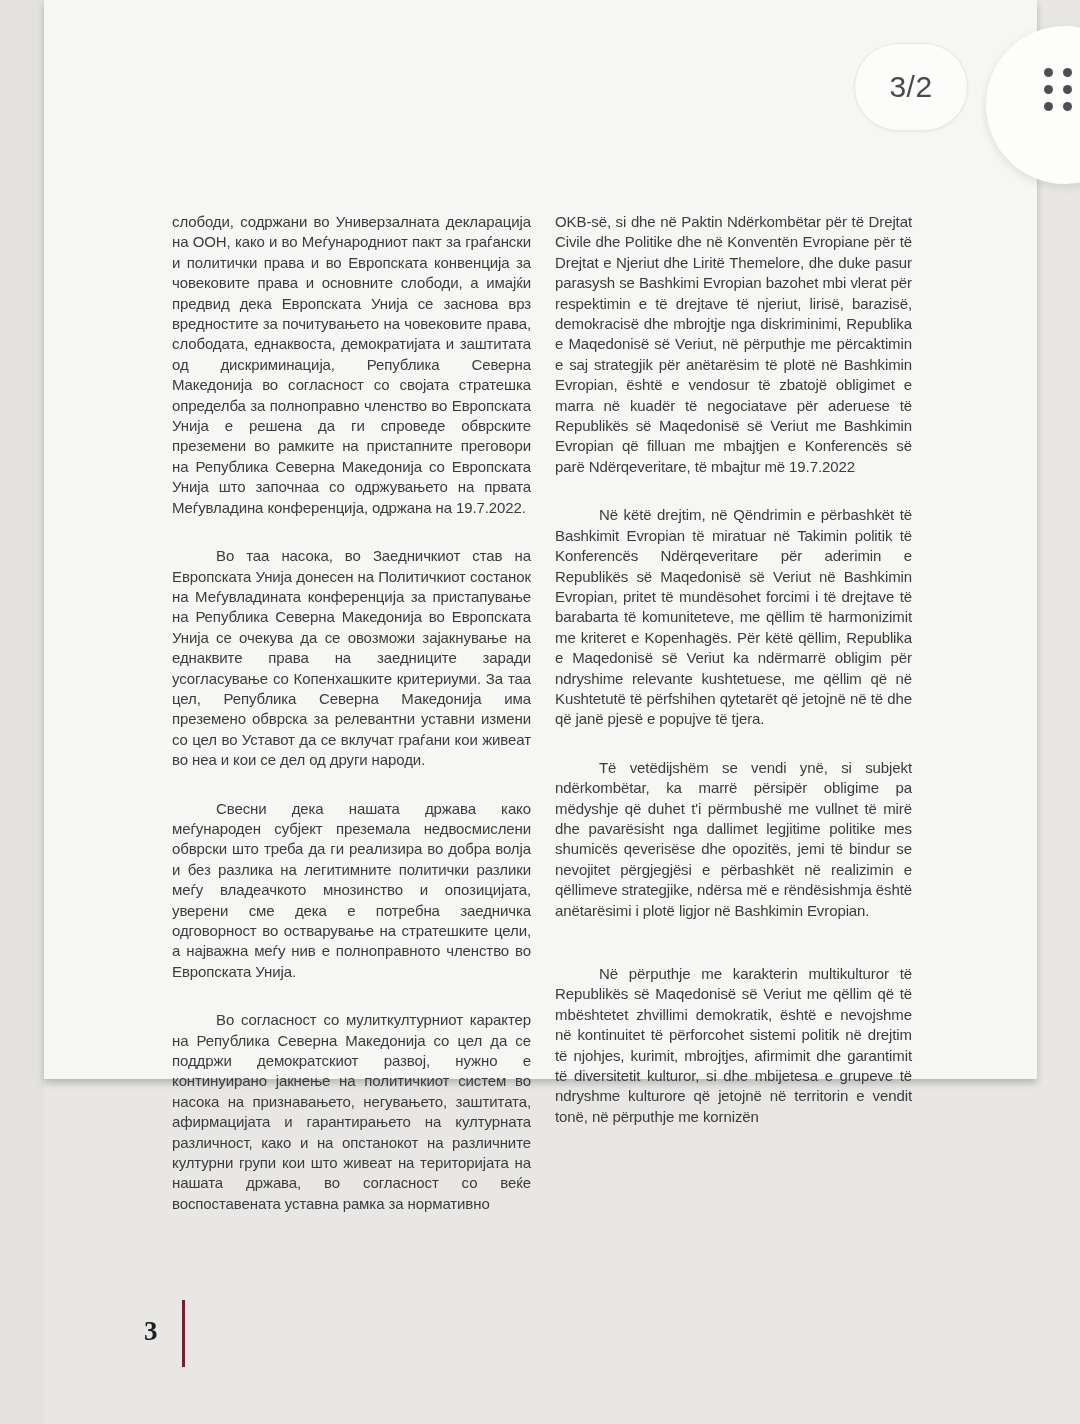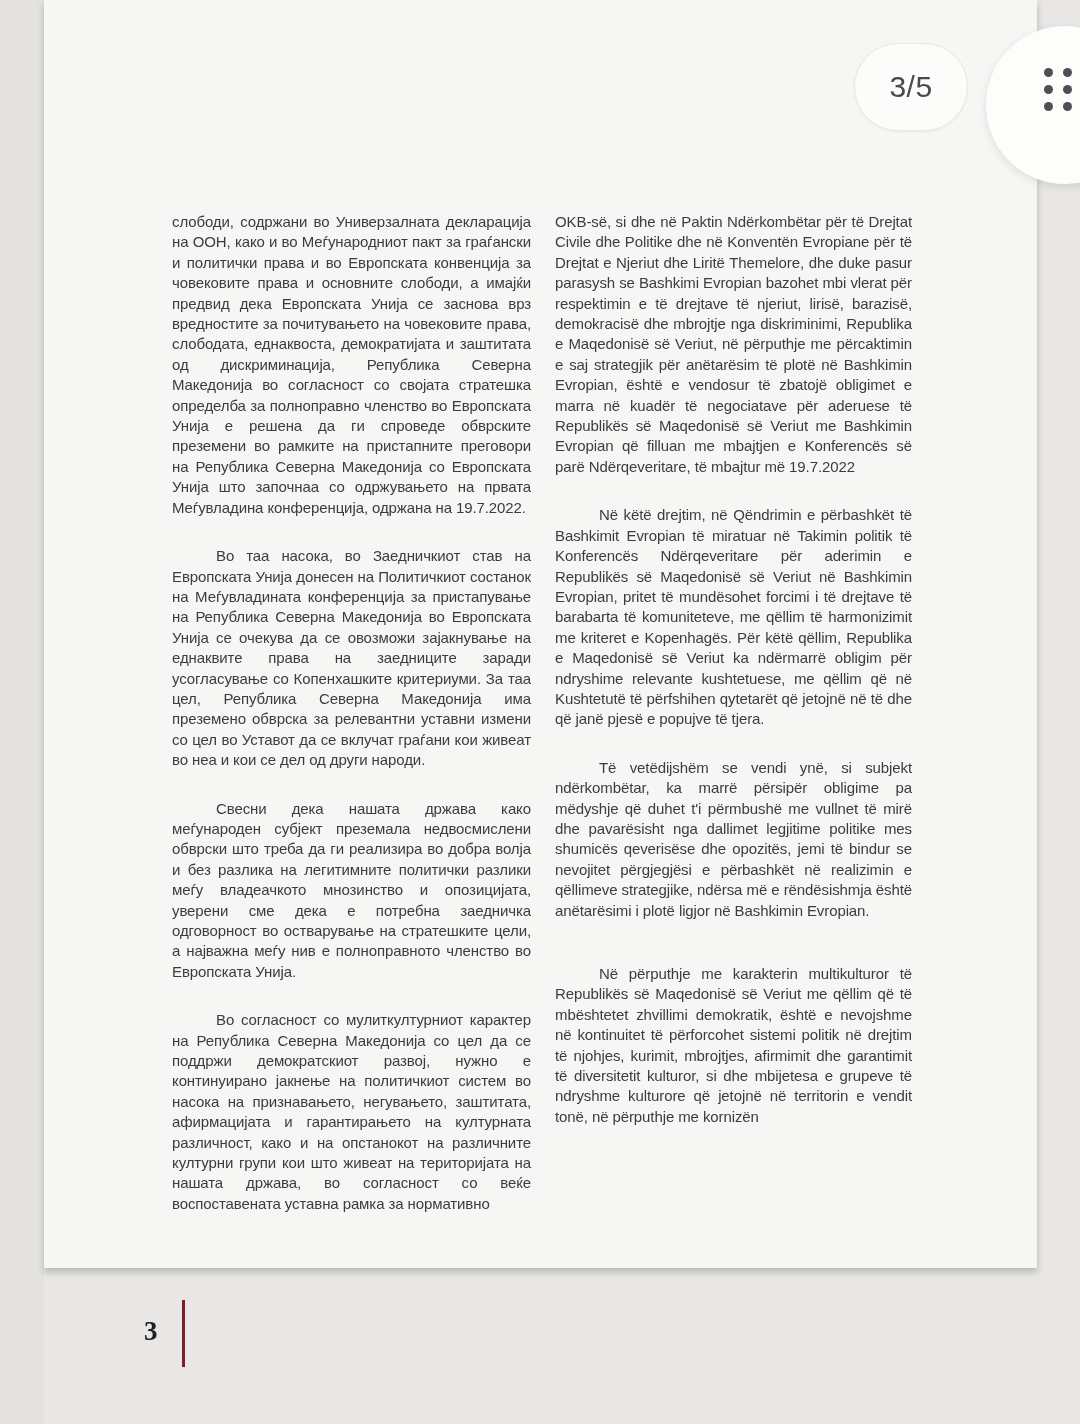--- a/index.html
+++ b/index.html
@@ -16,21 +16,21 @@
     width: 1080px;
     height: 1424px;
     background: linear-gradient(90deg, #e3e2e0 0px, #e3e2e0 44px, #e8e7e5 44px);
   }
   
   .page {
     position: absolute;
     left: 44px;
     top: 0;
     width: 993px;
-    height: 1268px;
+    height: 1079px;
     background: #f6f6f5;
     box-shadow: 0 4px 7px rgba(0,0,0,0.22);
   }
   .columns {
     position: absolute;
     left: 128px;
     top: 212px;
     width: 740px;
     display: flex;
     gap: 24px;
@@ -134,21 +134,21 @@
         <p class="para extra-gap">Në përputhje me karakterin multikulturor të Republikës së Maqedonisë së Veriut me qëllim që të mbështetet zhvillimi demokratik, është e nevojshme në kontinuitet të  përforcohet sistemi politik në drejtim të njohjes, kurimit, mbrojtjes, afirmimit dhe garantimit të diversitetit kulturor, si dhe mbijetesa e grupeve të ndryshme kulturore që jetojnë në territorin e vendit tonë, në përputhje me kornizën</p>
       </div>
     </div>
 
     <div class="footer-number">3</div>
     <div class="footer-rule"></div>
 
   </div>
 
   <div class="page-badge">
-    <span>3/5</span>
+    <span>3/2</span>
   </div>
 
   <div class="fab">
     <div class="dots-grid">
       <span class="dot"></span>
       <span class="dot"></span>
       <span class="dot"></span>
       <span class="dot"></span>
       <span class="dot"></span>
       <span class="dot"></span>

